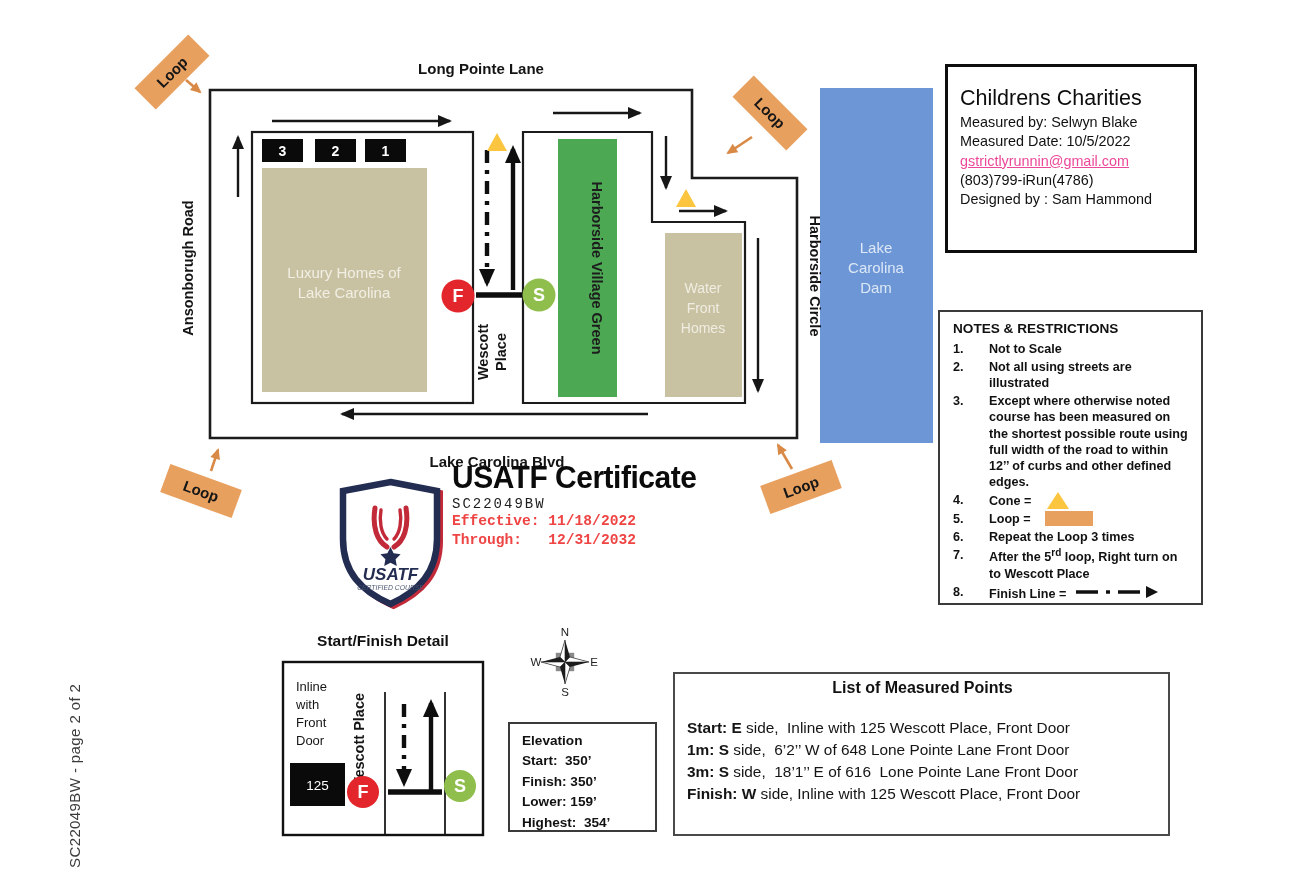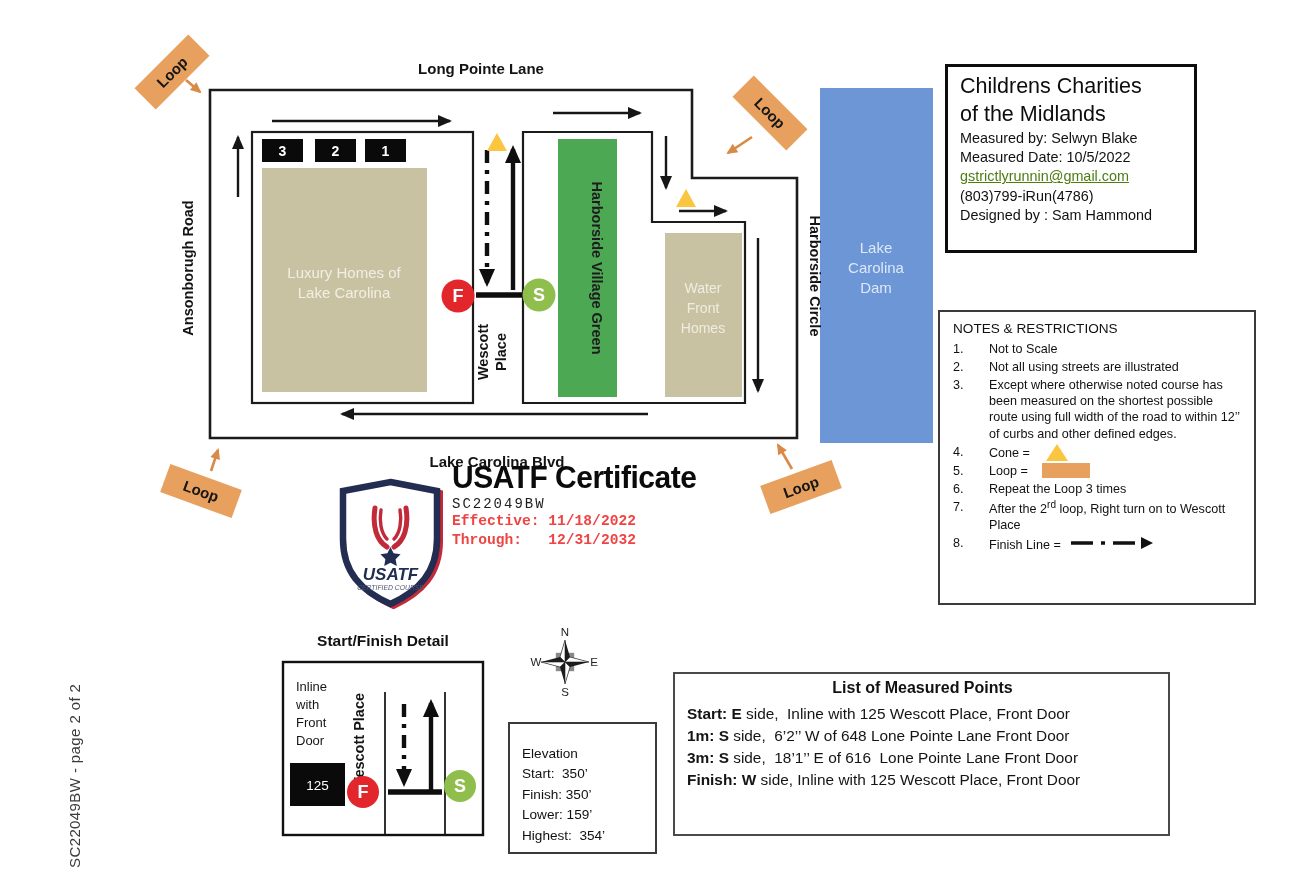--- a/index.html
+++ b/index.html
@@ -28,49 +28,49 @@
   .lbl-green{font:600 14.5px "Liberation Sans",sans-serif;fill:#1d1d1d;text-anchor:middle;}
   .lbl-mile{font:bold 14px "Liberation Sans",sans-serif;fill:#fff;text-anchor:middle;}
   .lbl-loop{font:bold 15px "Liberation Sans",sans-serif;fill:#161616;text-anchor:middle;}
   .lbl-sf{font:bold 18px "Liberation Sans",sans-serif;fill:#fff;text-anchor:middle;}
   .lbl-detail-title{font:bold 15.5px "Liberation Sans",sans-serif;fill:#111;text-anchor:middle;}
   .lbl-detail{font:13px "Liberation Sans",sans-serif;fill:#161616;}
   .lbl-compass{font:11.5px "Liberation Sans",sans-serif;fill:#222;text-anchor:middle;}
 
   
   .title-box{left:945px;top:64px;width:252px;height:189px;border:3px solid #0d0d0d;
-             padding:6px 10px 0 12px;box-sizing:border-box;background:#fff;}
+             padding:18px 10px 0 12px;box-sizing:border-box;background:#fff;}
   .title-box .big{font-size:21.5px;line-height:1.3;color:#0c0c0c;}
   .title-box .meta{font-size:14.4px;line-height:1.34;color:#111;}
-  .title-box a{color:#4d7c0f;text-decoration:underline;cursor:pointer;}
-
-  
-  .notes-box{left:938px;top:310px;width:318px;height:295px;border:2px solid #3a3a3a;
-             padding:9px 8px 0 13px;box-sizing:border-box;background:#fff;font-weight:normal;}
+  .title-box a{color:#ec4899;text-decoration:underline;cursor:pointer;}
+
+  
+  .notes-box{left:938px;top:310px;width:265px;height:295px;border:2px solid #3a3a3a;
+             padding:9px 8px 0 13px;box-sizing:border-box;background:#fff;font-weight:bold;}
   .notes-box .nb-title{font-size:13.6px;margin-bottom:5px;}
   .note{display:grid;grid-template-columns:36px 1fr;font-size:12.6px;line-height:1.28;
         margin:2px 0;}
   .note .txt{padding-right:2px;}
   .cone-swatch{display:inline-block;width:0;height:0;border-left:11px solid transparent;
                border-right:11px solid transparent;border-bottom:17px solid #FBC540;
                margin-left:16px;vertical-align:-4px;}
   .loop-swatch{display:inline-block;width:48px;height:15px;background:#E8A05F;
                margin-left:14px;vertical-align:-3px;}
   .fl-glyph{vertical-align:-2px;margin-left:8px;}
   sup{font-size:10px;}
 
   
   .points-box{left:673px;top:672px;width:497px;height:164px;border:2px solid #4a4a4a;
               padding:5px 10px 0 12px;box-sizing:border-box;background:#fff;}
-  .points-box .pb-title{font-size:16px;font-weight:bold;text-align:center;margin-bottom:6px;}
+  .points-box .pb-title{font-size:16px;font-weight:bold;text-align:center;margin-bottom:20px;}
   .points-box .row{font-size:15.4px;line-height:1.42;white-space:pre-wrap;color:#141414;}
 
   
-  .elev-box{left:508px;top:722px;width:149px;height:132px;border:2px solid #3a3a3a;
-            padding:20px 0 0 12px;box-sizing:border-box;background:#fff;font-weight:normal;}
+  .elev-box{left:508px;top:722px;width:149px;height:110px;border:2px solid #3a3a3a;
+            padding:7px 0 0 12px;box-sizing:border-box;background:#fff;font-weight:bold;}
   .elev-box div{font-size:13.6px;line-height:1.5;white-space:pre;}
 
   
   .cert-text{left:452px;top:459px;}
   .cert-text .h{font-size:30px;font-weight:bold;letter-spacing:-.5px;color:#0b0b0b;
                 transform:scaleY(1.06);transform-origin:0 0;}
   .mono{font-family:"Liberation Mono","DejaVu Sans Mono",monospace;white-space:pre;}
   .cert-text .num{font-size:14px;letter-spacing:2px;color:#1c1c1c;margin-top:3px;}
   .cert-text .dates{font-size:14.6px;font-weight:bold;line-height:1.32;color:#ef4444;}
 
@@ -215,21 +215,20 @@
       <polygon points="-24,0 0,0 -5,5" fill="#fff" stroke="#1c1c1c" stroke-width="0.6"></polygon>
       <text class="lbl-compass" x="0" y="-26">N</text>
       <text class="lbl-compass" x="29" y="4">E</text>
       <text class="lbl-compass" x="0" y="34">S</text>
       <text class="lbl-compass" x="-29" y="4">W</text>
     </g>
   </svg>
 
   <div class="abs title-box">
     <div class="big">Childrens Charities</div>
-    <div class="big">of the Midlands</div>
     <div class="meta">Measured by: Selwyn Blake</div>
     <div class="meta">Measured Date:  10/5/2022</div>
     <div class="meta"><a>gstrictlyrunnin@gmail.com</a></div>
     <div class="meta">(803)799-iRun(4786)</div>
     <div class="meta">Designed by : Sam Hammond</div>
   </div>
 
   <div class="abs notes-box">
     <div class="nb-title">NOTES &amp; RESTRICTIONS</div>
     <div class="note">
@@ -251,21 +250,21 @@
     <div class="note">
       <span class="num">5.</span>
       <span class="txt"><span>Loop =</span><span class="loop-swatch"></span></span>
     </div>
     <div class="note">
       <span class="num">6.</span>
         <span class="txt">Repeat the Loop 3 times</span>
     </div>
     <div class="note">
       <span class="num">7.</span>
-      <span class="txt"><span>After the 2</span><sup>rd</sup><span> loop, Right turn on to Wescott Place</span></span>
+      <span class="txt"><span>After the 5</span><sup>rd</sup><span> loop, Right turn on to Wescott Place</span></span>
     </div>
     <div class="note">
       <span class="num">8.</span>
       <span class="txt"><span>Finish Line =</span><svg class="fl-glyph" width="96" height="16" viewBox="0 0 96 16">
         <defs>
               <marker id="mN8" markerUnits="userSpaceOnUse" markerWidth="14" markerHeight="14" refX="11" refY="7" orient="auto">
                 <path d="M1,1 L13,7 L1,13 Z" fill="#111"></path>
               </marker>
             </defs>
         <line x1="2" y1="8" x2="82" y2="8" stroke="#111" stroke-width="3.4" stroke-dasharray="22 8 4 8" marker-end="url(#mN8)"></line>

